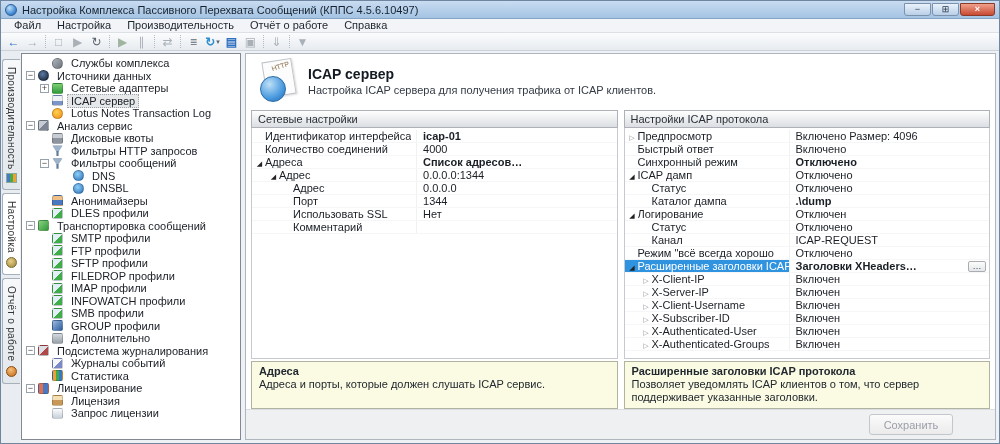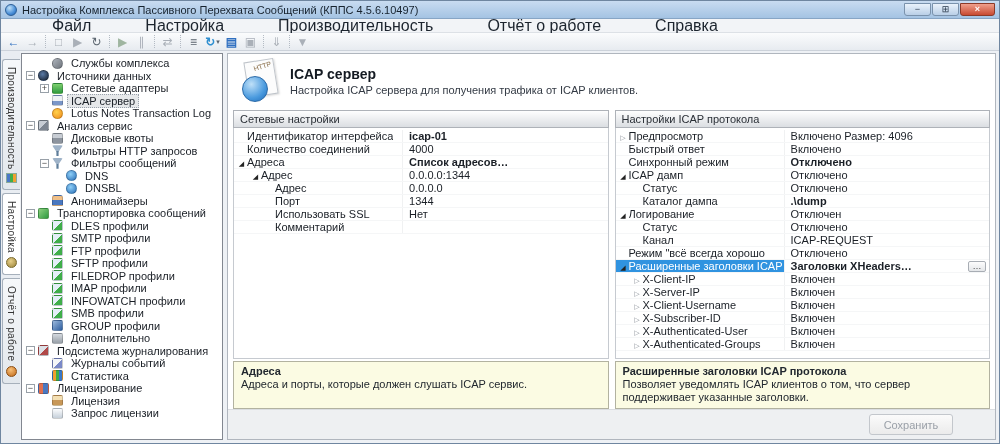--- a/index.html
+++ b/index.html
@@ -14,21 +14,21 @@
   .title-text { font-size:11px; color:#16222e; margin-left:5px; flex:1; white-space:nowrap; overflow:hidden; }
   .winbtns { display:flex; gap:1px; }
   .wbtn { height:13px; font-size:9px; line-height:11px; text-align:center; color:#2a3a4c;
           border:1px solid #7a92ac; border-radius:0 0 3px 3px; background:linear-gradient(#eaf2fb,#b9cfe7); }
   .wbtn.min,.wbtn.res { width:27px; }
   .wbtn.close { width:35px; color:#fff; background:linear-gradient(#f0a08c,#c84a32); border-color:#8c3a28; font-weight:bold; }
 
   
   .menubar { height:14px; flex:none; display:flex; align-items:center; gap:2px; padding-left:6px;
              background:#f2f4f7; border-bottom:1px solid #dde1e6; }
-  .menu-item { font-size:16px; color:#1c242e; padding:0 7px; line-height:13px;margin-left:38px; }
+  .menu-item { font-size:11px; color:#1c242e; padding:0 7px; line-height:13px; }
 
   
   .toolbar { height:18px; flex:none; display:flex; align-items:center; padding:0 3px;
              background:linear-gradient(#fbfcfd,#e7ebf0); border-bottom:1px solid #ccd2da; }
   .tbtn { width:19px; height:16px; display:flex; align-items:center; justify-content:center; }
   .tico { font-size:12px; line-height:12px; }
   .c-blue { color:#2f6fc0; font-weight:bold; }
   .c-grey { color:#aab0b8; }
   .c-dark { color:#5a646e; }
   .c-teal { color:#2f8fd0; font-weight:bold; }
@@ -45,23 +45,23 @@
           border:1px solid #a6b0bb; border-right:none; border-radius:3px 0 0 3px;
           background:linear-gradient(#f6f8fa,#e2e7ec); }
   .vtab.active { background:#fff; }
   .vlabel { writing-mode:vertical-rl; font-size:10px; color:#333; letter-spacing:.3px; }
   .vicon { margin-top:4px; width:11px; height:10px; flex:none; }
   .vicon.chart { background:linear-gradient(90deg,#4a78c8 32%,#3fae49 32% 64%,#f0a030 64%); border:1px solid #8a9; }
   .vicon.gear { width:11px; height:11px; border-radius:50%; background:radial-gradient(circle at 40% 35%, #e8d08a, #9a8338); border:1px solid #7a6a2c; }
   .vicon.orb { width:11px; height:11px; border-radius:50%; background:radial-gradient(circle at 40% 30%, #f8c078, #c06818); border:1px solid #8c4c10; }
 
   
-  .treepanel { width:202px; flex:none; margin:2px 0 3px 1px; background:#fff; border:1px solid #828790; padding-top:3px; overflow:hidden; }
+  .treepanel { width:220px; flex:none; margin:2px 0 3px 1px; background:#fff; border:1px solid #828790; padding-top:3px; overflow:hidden; }
   .trow { height:12.5px; display:flex; align-items:center; font-size:11px; color:#1a1f26; white-space:nowrap; }
-  .trow.d0 { padding-left:4px; } .trow.d1 { padding-left:18px; } .trow.d2 { padding-left:32px; }
+  .trow.d0 { padding-left:4px; } .trow.d1 { padding-left:18px; } .trow.d2 { padding-left:32px;margin-left:7px; }
   .texp { width:9px; height:9px; flex:none; border:1px solid #98a0a8; background:#fff; font-size:9px; line-height:7px;
           text-align:center; color:#444; margin-right:3px; }
   .texp.minus::before { content:"−"; } .texp.plus::before { content:"+"; }
   .texp.none { visibility:hidden; }
   .ti { width:11px; height:11px; flex:none; border-radius:2px; margin-right:4px; border:1px solid rgba(0,0,0,.18); }
   .ti-services { background:linear-gradient(135deg,#aeb4bc,#6f757d); border-radius:50%; }
   .ti-sources  { background:radial-gradient(circle at 40% 35%,#5a7aa6,#16202f); border-radius:50%; }
   .ti-adapter  { background:linear-gradient(#7ed06f,#2f9a3f); }
   .ti-server   { background:linear-gradient(#eef1f5 60%,#7a96c8 60%); }
   .ti-lotus    { background:radial-gradient(circle at 40% 35%,#ffd24a,#f08a1d); border-radius:50%; }
@@ -271,29 +271,29 @@
       <div class="trow d2">
           <span class="texp none"></span>
           <span class="ti ti-dns"></span>
           <span class="tlabel">DNSBL</span>
         </div>
       <div class="trow d1">
           <span class="texp none"></span>
           <span class="ti ti-anon"></span>
           <span class="tlabel">Анонимайзеры</span>
         </div>
+      <div class="trow d1">
+          <span class="texp none"></span>
+          <span class="ti ti-mail"></span>
+          <span class="tlabel">DLES профили</span>
+        </div>
       <div class="trow d0">
           <span class="texp minus"></span>
           <span class="ti ti-transport"></span>
           <span class="tlabel">Транспортировка сообщений</span>
-        </div>
-      <div class="trow d1">
-          <span class="texp none"></span>
-          <span class="ti ti-mail"></span>
-          <span class="tlabel">DLES профили</span>
         </div>
       <div class="trow d1">
           <span class="texp none"></span>
           <span class="ti ti-mail"></span>
           <span class="tlabel">SMTP профили</span>
         </div>
       <div class="trow d1">
           <span class="texp none"></span>
           <span class="ti ti-mail"></span>
           <span class="tlabel">FTP профили</span>

